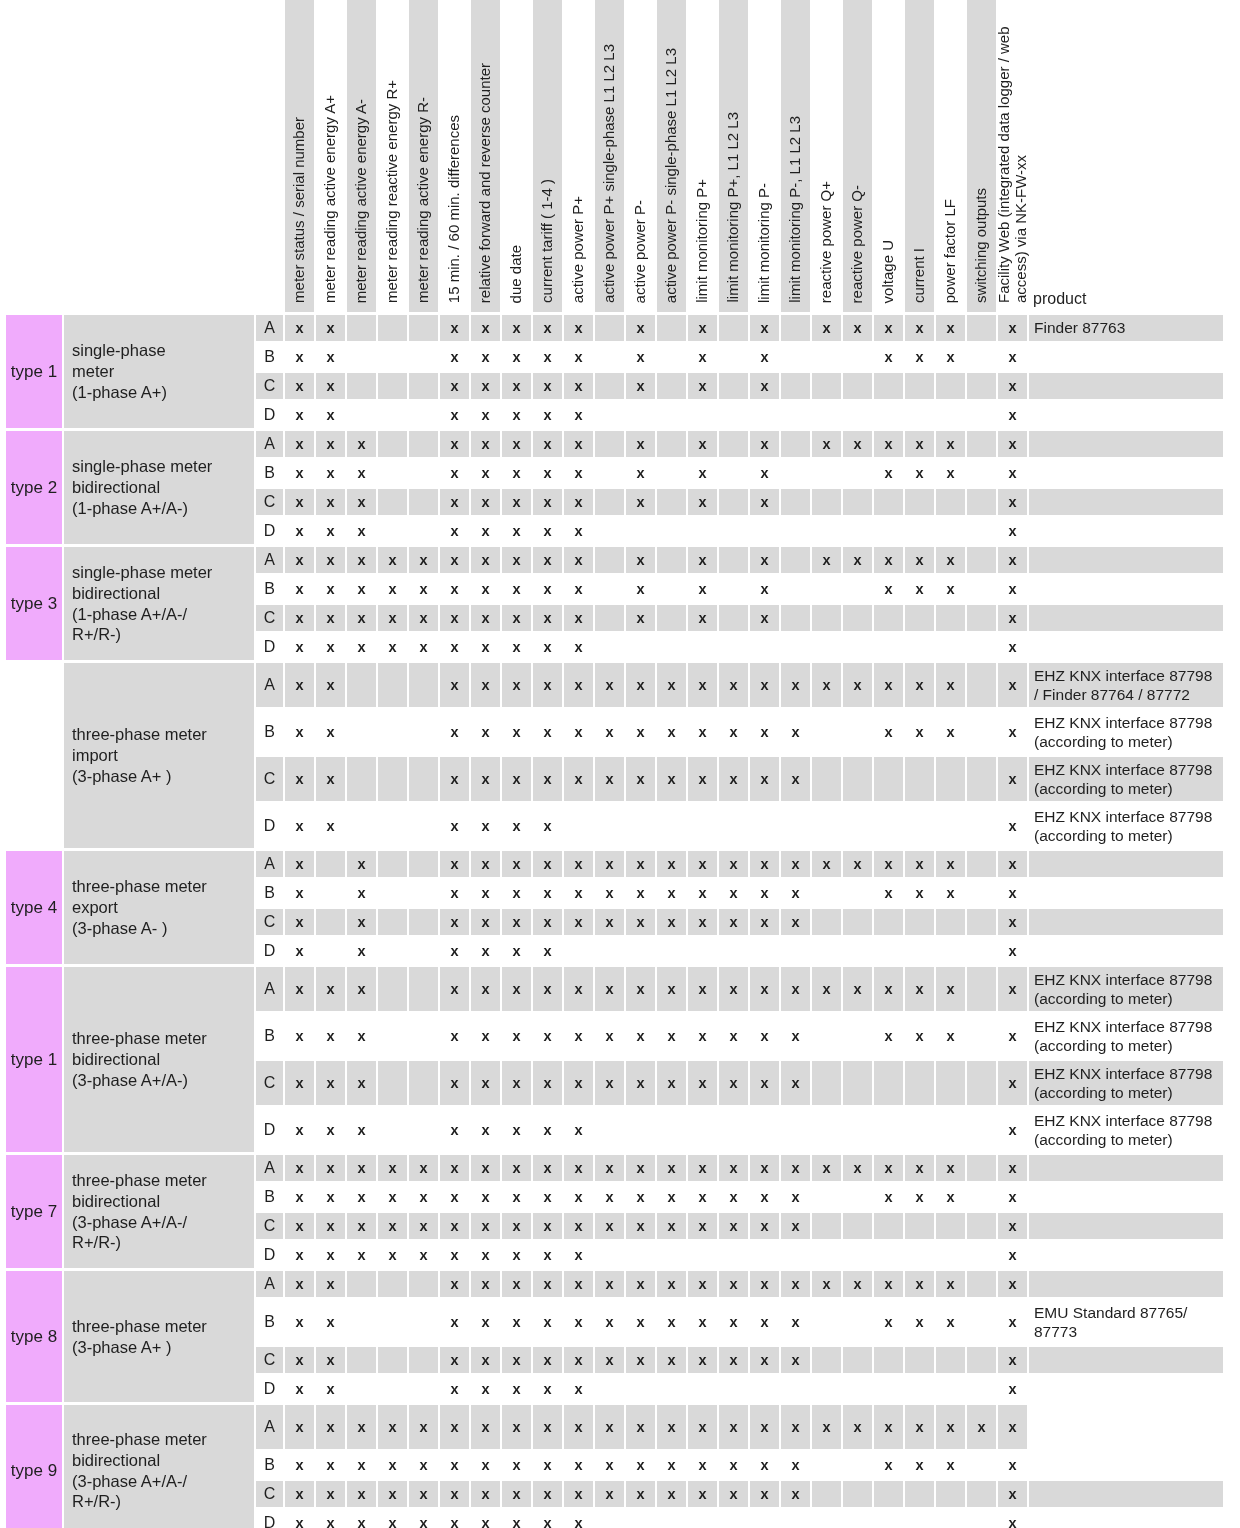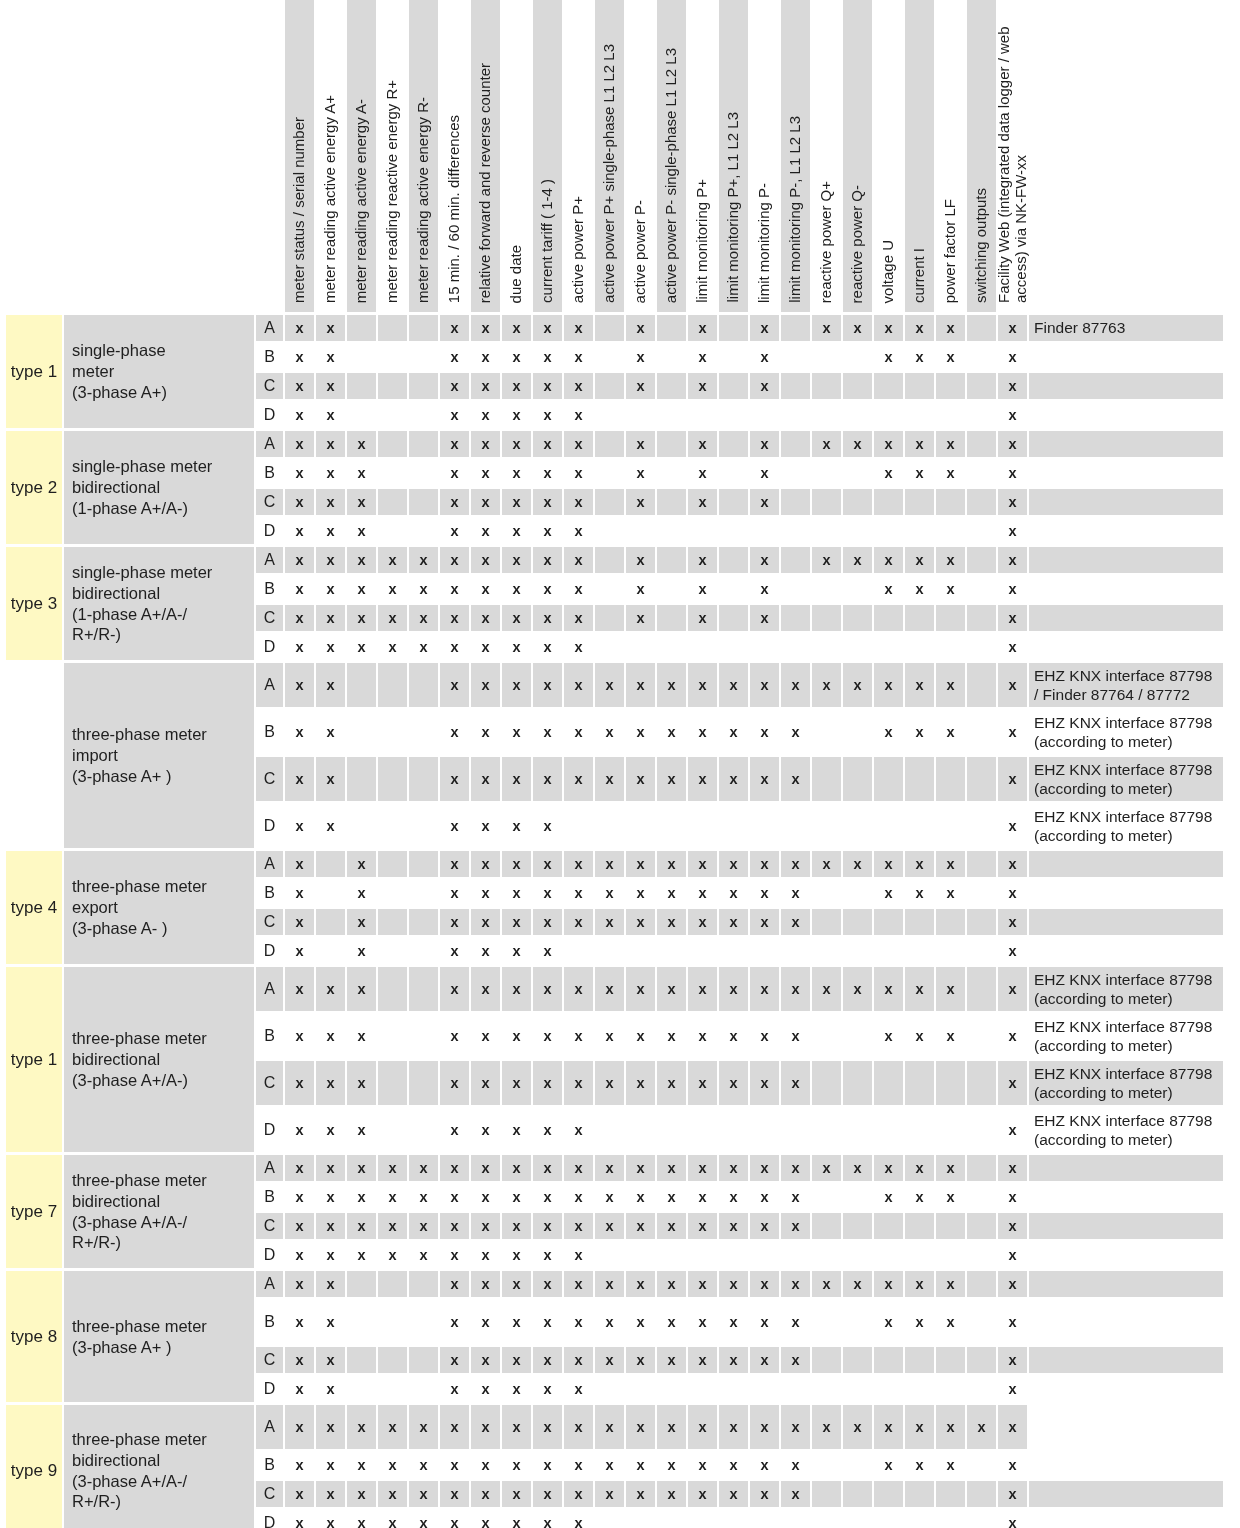--- a/index.html
+++ b/index.html
@@ -22,21 +22,21 @@
   .vtext {
     writing-mode:vertical-rl; transform:rotate(180deg);
     font-size:15px; line-height:1.12; max-height:296px;
   }
   .hproduct {
     display:flex; align-items:flex-end; padding:0 0 4px 4px;
     font-size:16px; box-sizing:border-box;
   }
   .block { margin-bottom:3px; row-gap:3px; }
   .tcell {
-    background:#fef9c3; display:flex; align-items:center; justify-content:center;
+    background:#f0abfc; display:flex; align-items:center; justify-content:center;
     font-size:17px;
   }
   .dcell {
     background:#d9d9d9; display:flex; align-items:center;
     padding-left:8px; font-size:16.5px; line-height:1.27;
     white-space:pre-line; box-sizing:border-box;
   }
   .lcell {
     display:flex; align-items:center; justify-content:center;
     font-size:16px; min-height:26px;
@@ -124,27 +124,30 @@
       </div>
       <div class="hcol even">
         <span class="vtext">power factor LF</span>
       </div>
       <div class="hcol odd">
         <span class="vtext">switching outputs</span>
       </div>
       <div class="hcol even">
         <span class="vtext">Facility Web (integrated data logger / web access) via NK-FW-xx</span>
       </div>
+      <div class="hproduct" id="product-header">
+      <span>product</span>
+    </div>
   </div>
   <div id="blocks">
       <div class="grid block">
         <div class="tcell" style="grid-area: 1 / 1 / span 4;">type 1</div>
         <div class="dcell" style="grid-area: 1 / 2 / span 4;">single-phase
 meter
-(3-phase A+)</div>
+(1-phase A+)</div>
         <div class="lcell stripe" style="grid-area: 1 / 3;">A</div>
         <div class="cell stripe" style="grid-area: 1 / 4;">
           <span class="x">x</span>
         </div>
         <div class="cell stripe" style="grid-area: 1 / 5;">
           <span class="x">x</span>
         </div>
         <div class="cell stripe" style="grid-area: 1 / 6;"></div>
         <div class="cell stripe" style="grid-area: 1 / 7;"></div>
         <div class="cell stripe" style="grid-area: 1 / 8;"></div>
@@ -1878,20 +1881,22 @@
         <div class="cell tall" style="grid-area: 2 / 24;">
           <span class="x">x</span>
         </div>
         <div class="cell tall" style="grid-area: 2 / 25;">
           <span class="x">x</span>
         </div>
         <div class="cell tall" style="grid-area: 2 / 26;"></div>
         <div class="cell tall" style="grid-area: 2 / 27;">
           <span class="x">x</span>
         </div>
+        <div class="pcell tall" style="grid-area: 2 / 28;">EMU Standard 87765/
+87773</div>
         <div class="lcell stripe" style="grid-area: 3 / 3;">C</div>
         <div class="cell stripe" style="grid-area: 3 / 4;">
           <span class="x">x</span>
         </div>
         <div class="cell stripe" style="grid-area: 3 / 5;">
           <span class="x">x</span>
         </div>
         <div class="cell stripe" style="grid-area: 3 / 6;"></div>
         <div class="cell stripe" style="grid-area: 3 / 7;"></div>
         <div class="cell stripe" style="grid-area: 3 / 8;"></div>

